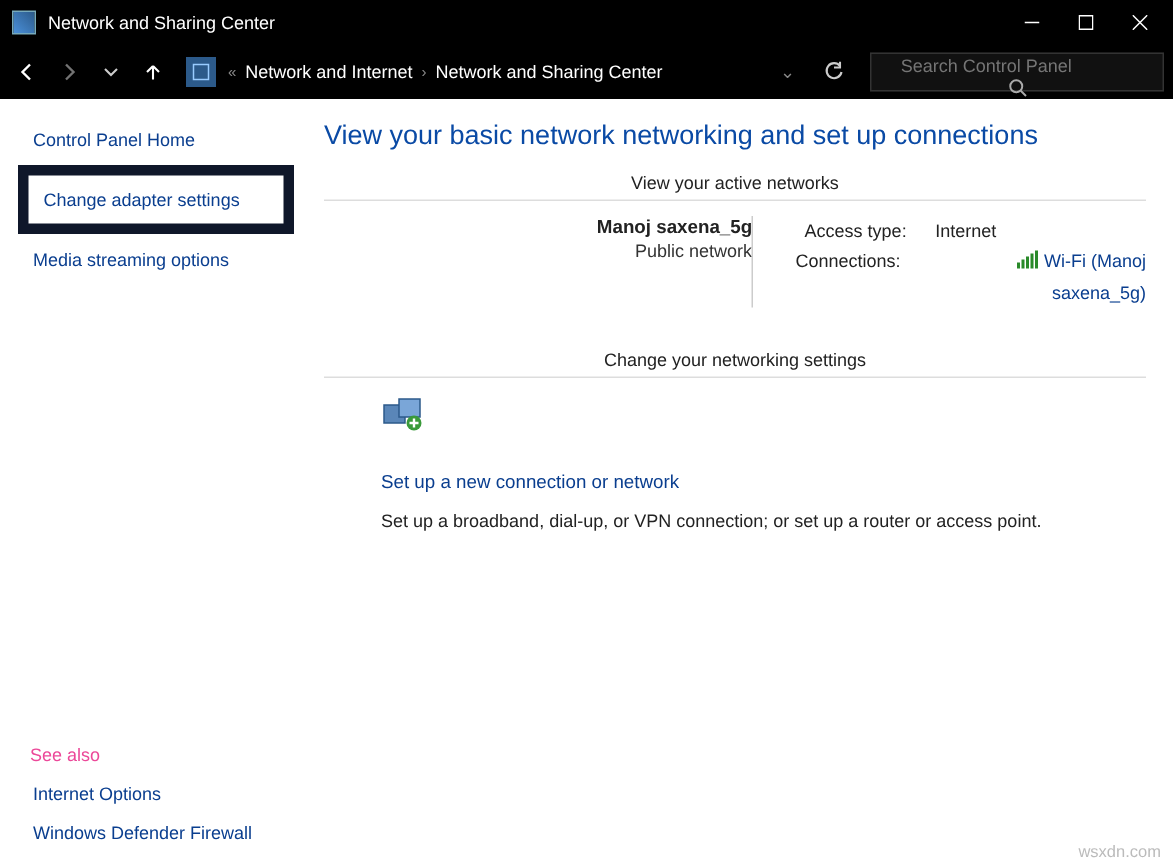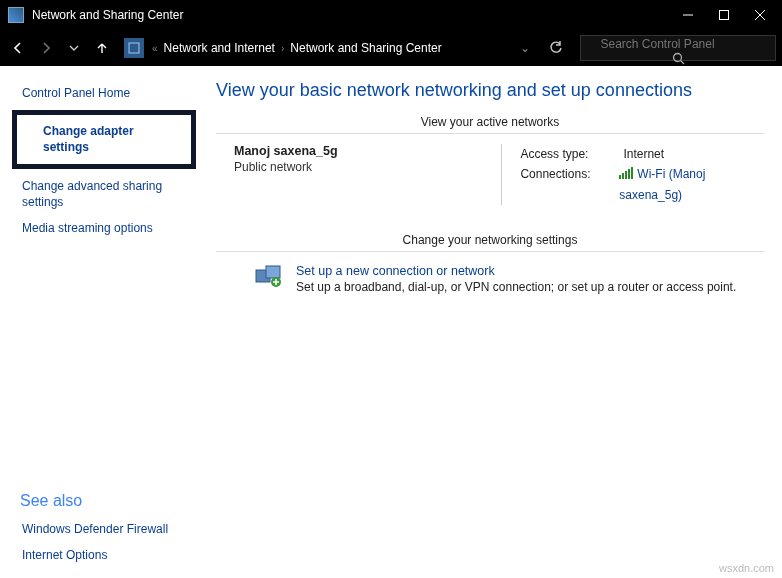--- a/index.html
+++ b/index.html
@@ -19,42 +19,42 @@
   .breadcrumb a { color:#fff; }
   .bc-drop { color:#888; margin-left:auto; padding-right:8px;}
   .refresh { width:28px;height:28px;display:flex;align-items:center;justify-content:center;color:#ccc; margin-right:6px;}
   .searchbox { width:196px; height:26px; background:#111; border:1px solid #333; display:flex; align-items:center; padding:0 6px; color:#888;flex-direction:column; }
   .searchbox input { background:transparent; border:0; outline:0; color:#ddd; font-size:12px; flex:1; }
   .searchbox .sicon { color:#888; }
   .content { display:flex; height: calc(578px - 66px); }
   .sidebar { width: 200px; padding: 14px 10px 10px 20px; display:flex; flex-direction:column; }
   .sidebar a.link { color:#0a3e8f; text-decoration:none; display:block; padding:5px 2px; font-size:12px; line-height:1.35; }
   .sidebar a.cph { color:#0a3e8f; }
-  .highlight-box { border: 5px solid #0f172a; margin: 4px -6px 4px -8px; padding: 3px 24px; font-weight: bold; }
+  .highlight-box { border: 7px solid #0f172a; margin: 4px -6px 4px -8px; padding: 3px 8px; }
   .spacer { flex:1; }
-  .seealso-h { color:#3b82f6; font-size:16px; margin-bottom:6px; }
+  .seealso-h { color:#ec4899; font-size:12px; margin-bottom:6px; }
   .main { flex:1; padding: 14px 18px 10px 6px; }
   h1.page-title { color:#0a4aa5; font-weight:400; font-size:18px; margin:0 0 14px 10px; }
   .section-h { font-size:12px; color:#222; margin: 6px 0 2px 10px; text-align: center; }
   .hr { height:1px; background:#ddd; margin: 4px 0 10px 10px; }
-  .netrow { display:flex; margin-left:28px; }
+  .netrow { display:flex; margin-left:28px;text-align:right; }
   .netleft { width: 280px; }
   .netname { font-weight:600; font-size:12.5px; }
   .nettype { color:#333; margin-top:2px; }
   .netright { border-left:1px solid #ccc; padding-left:18px; font-size:12px; }
   .kv { display:flex; gap:19px; line-height:1.7; }
   .kv .k { width:84px; color:#222; }
   .kv .v a { color:#0a3e8f; text-decoration:none; }
   .bars { display:inline-flex; align-items:flex-end; gap:1px; margin-right:4px; vertical-align:-1px;}
   .bars span{ width:2px; background:#2a8a2a; display:inline-block;}
   .bars span:nth-child(1){height:4px}.bars span:nth-child(2){height:6px}.bars span:nth-child(3){height:8px}.bars span:nth-child(4){height:10px}.bars span:nth-child(5){height:12px}
-  .action { display:flex; gap:14px; margin:12px 0 10px 48px; }
+  .action { display:flex; gap:26px; margin:12px 0 10px 48px;flex-direction:column; }
   .action .aicon { width:28px; height:24px; flex:none; }
   .action .atxt a { color:#0a3e8f; text-decoration:none; font-size:12.5px; }
-  .action .adesc { color:#222; margin-top:2px; font-size:12px; }
+  .action .adesc { color:#222; margin-top:12px; font-size:12px; }
   .watermark { position:fixed; bottom:4px; right:8px; color:#bbb; font-size:11px;}
 </style>
 </head>
 <body>
 
 <div class="titlebar">
   <div class="app-icon"></div>
   <div class="title">Network and Sharing Center</div>
   <div class="win-btn">
       <svg width="10" height="10">
@@ -121,26 +121,25 @@
         </svg></span>
   </div>
 </div>
 
 <div class="content">
   <div class="sidebar">
     <a class="link cph">Control Panel Home</a>
     <div class="highlight-box">
       <a class="link">Change adapter settings</a>
     </div>
-    <a class="link">Change advanced sharing settings</a>
     <a class="link">Media streaming options</a>
     <div class="spacer"></div>
     <div class="seealso-h">See also</div>
+    <a class="link">Internet Options</a>
     <a class="link">Windows Defender Firewall</a>
-    <a class="link">Internet Options</a>
   </div>
 
   <div class="main">
     <h1 class="page-title">View your basic network networking and set up connections</h1>
 
     <div class="section-h">View your active networks</div>
     <div class="hr"></div>
 
     <div class="netrow">
       <div class="netleft">

